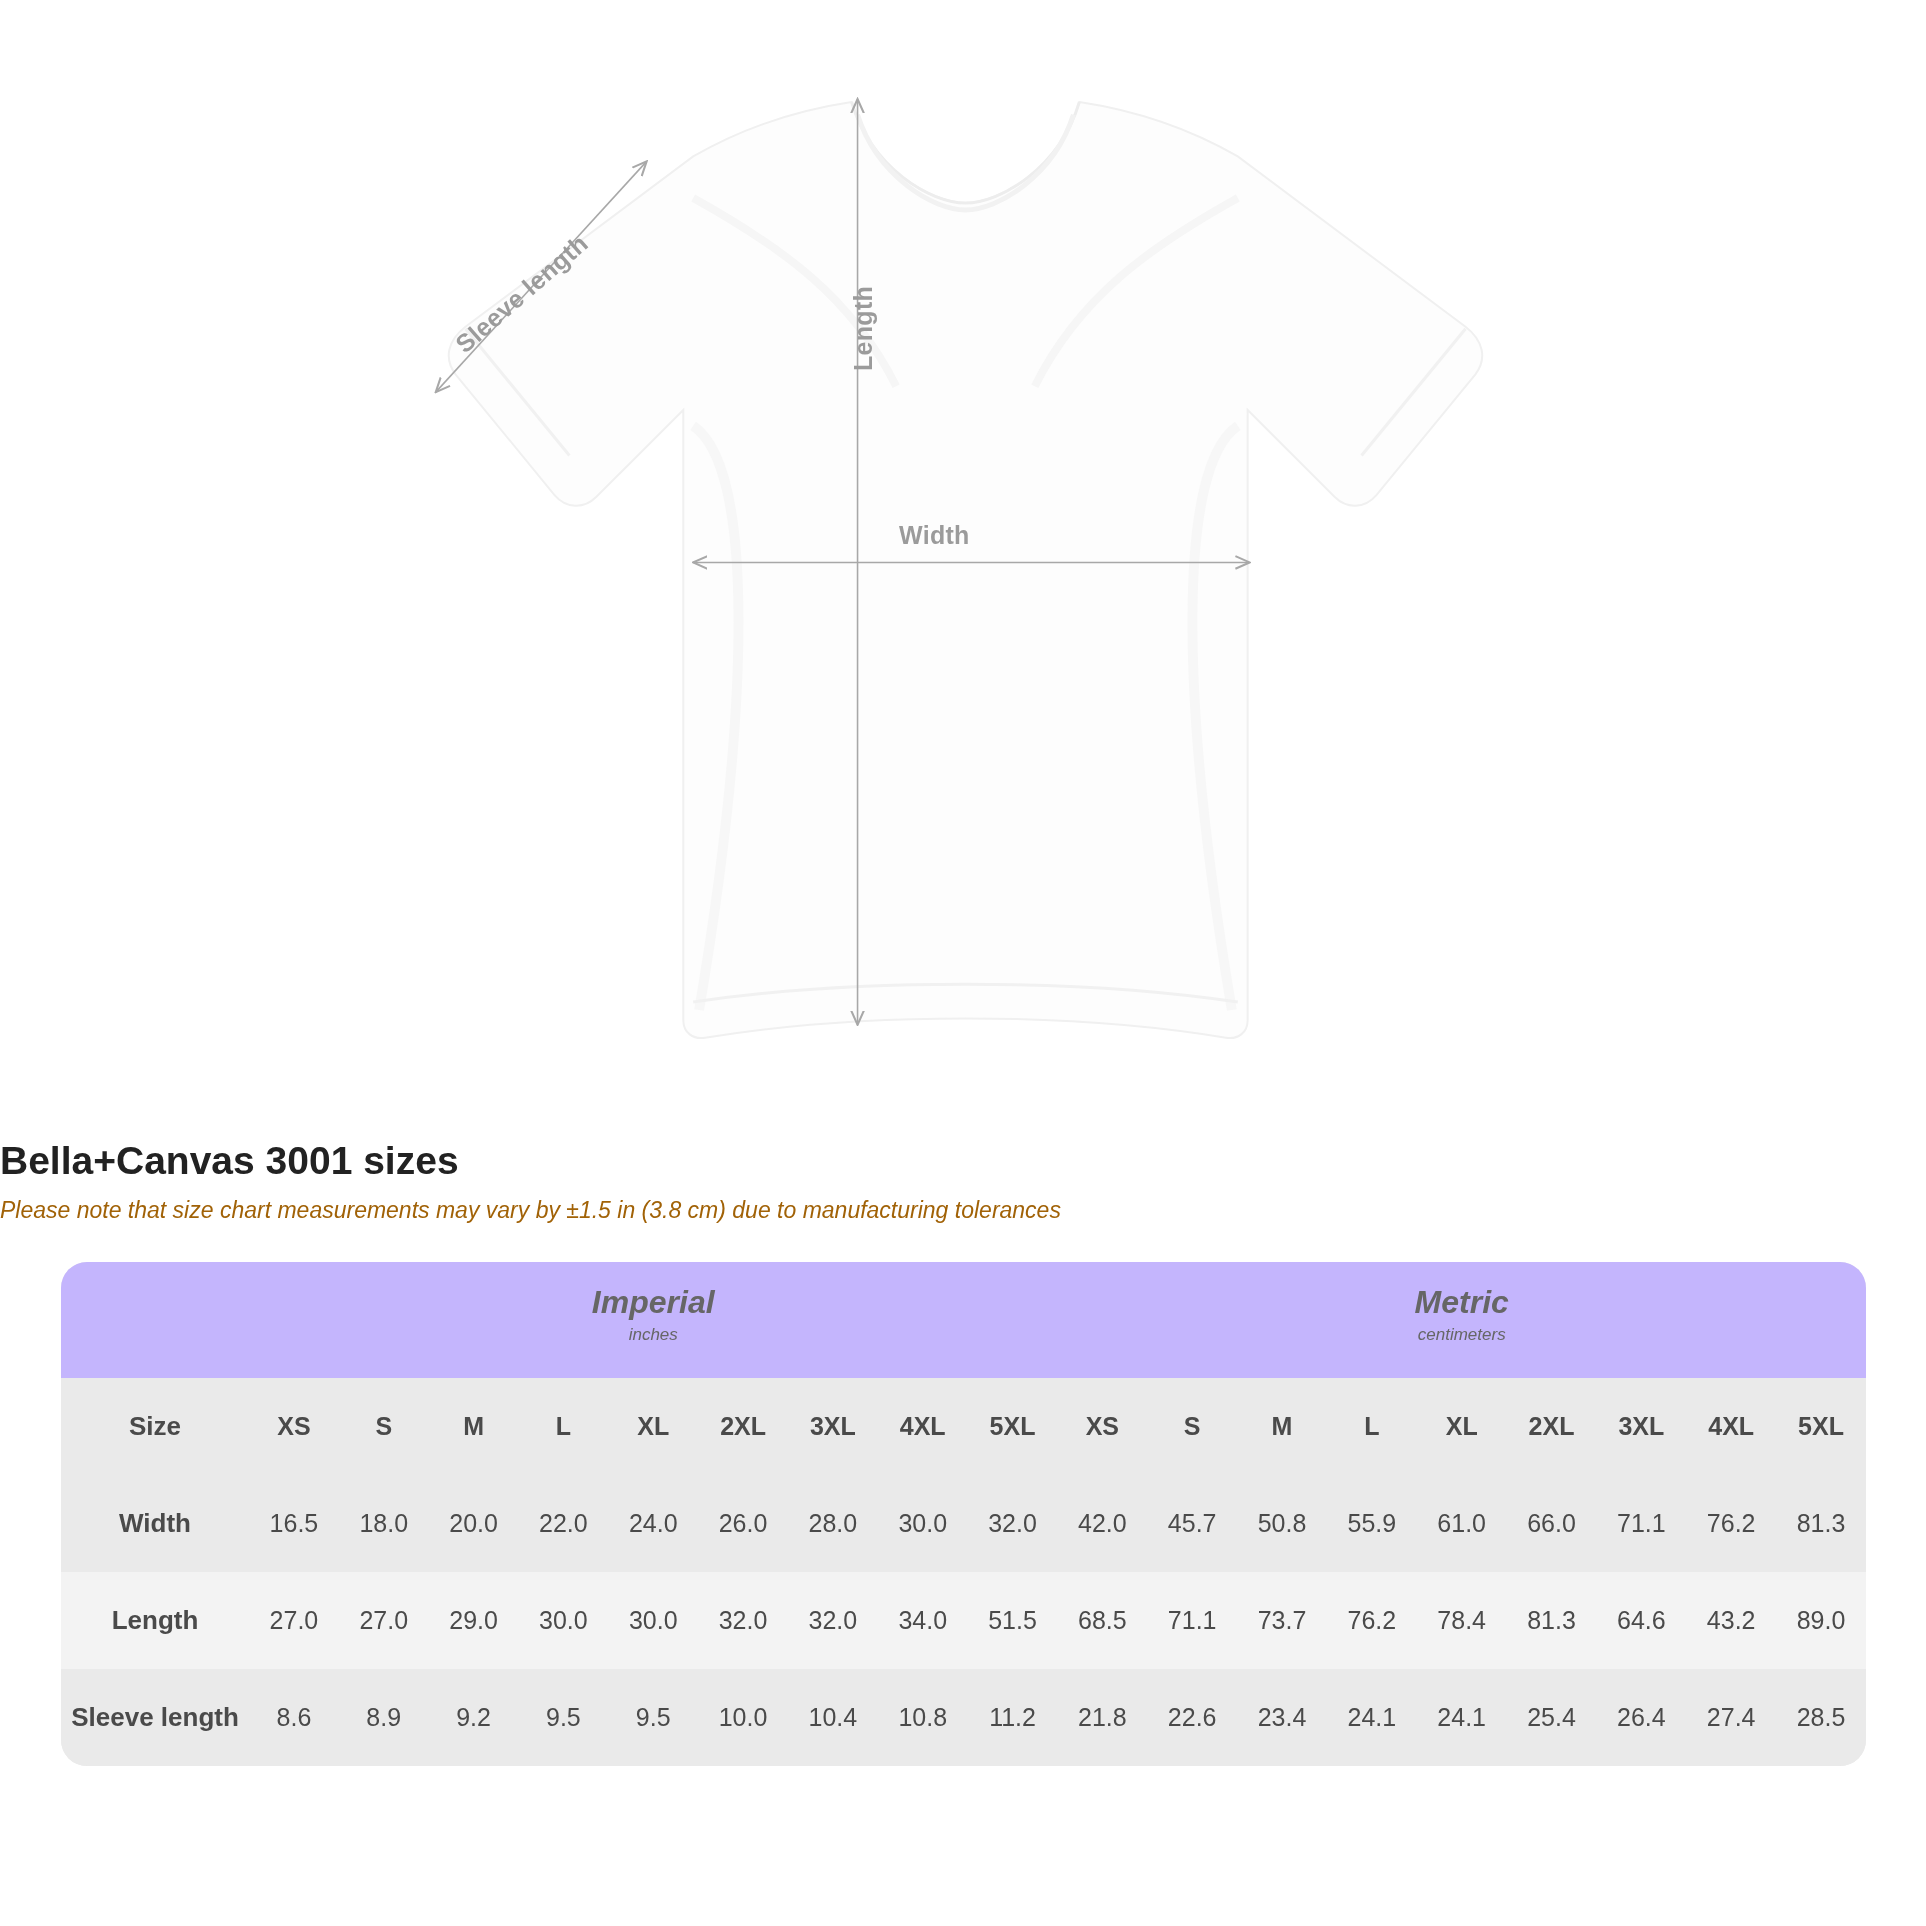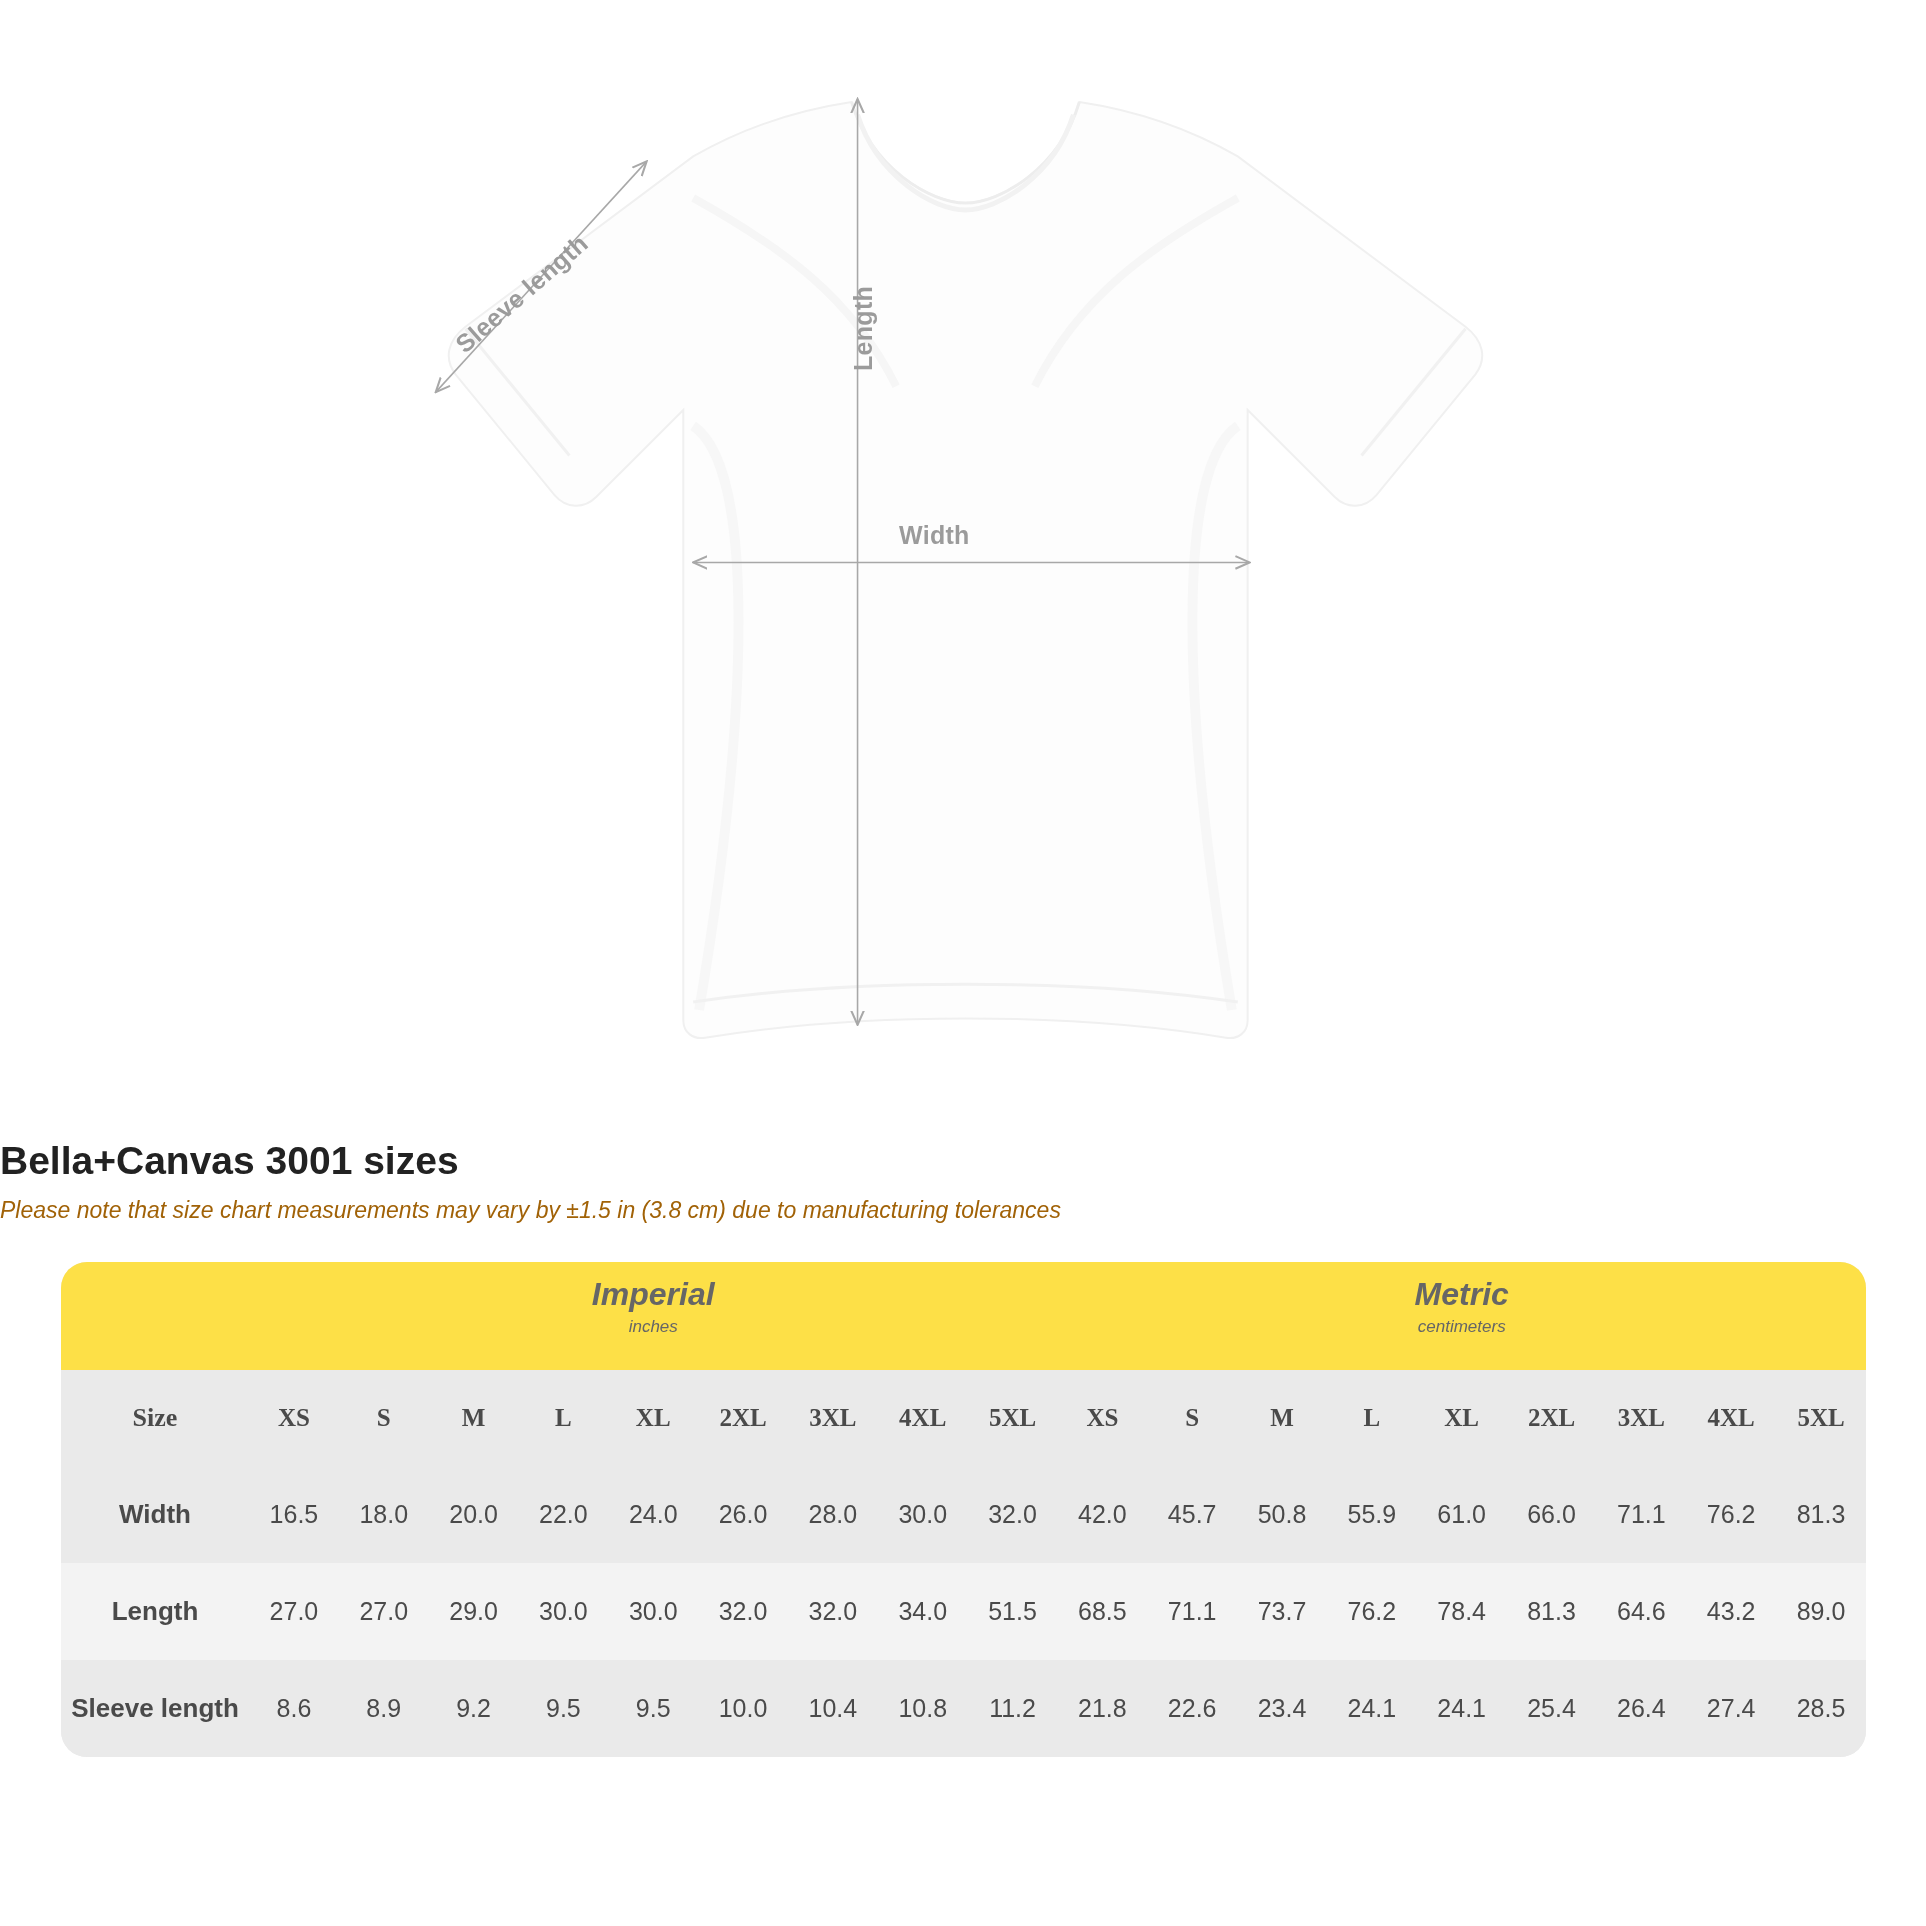--- a/index.html
+++ b/index.html
@@ -82,22 +82,22 @@
   }
   table.size-table td, table.size-table th {
     text-align: center;
     vertical-align: middle;
     font-size: 25px;
     color: #4a4a4a;
     border: 0;
   }
   
   .unit-row td {
-    background: #fde047;
-    padding: 12px 0 30px 0;
+    background: #c4b5fd;
+    padding: 20px 0 30px 0;
   }
   .unit-name {
     font-size: 32px;
     font-weight: bold;
     font-style: italic;
     color: #666666;
     line-height: 1.25;
   }
   .unit-sub {
     font-size: 17px;
@@ -105,21 +105,20 @@
     color: #666666;
     line-height: 1.5;
   }
   
   .head-row td {
     background: #eaeaea;
     padding: 33px 16px;
     font-weight: bold;
     font-size: 26px;
     color: #4a4a4a;
-    font-family: Liberation Serif, serif;
   }
   .head-row td.rowlabel { font-size: 26px; }
   .data-row td {
     padding: 33px 0;
     background: #f3f3f3;
   }
   .data-row.alt td {
     background: #eaeaea;
   }
   .data-row td.rowlabel {

